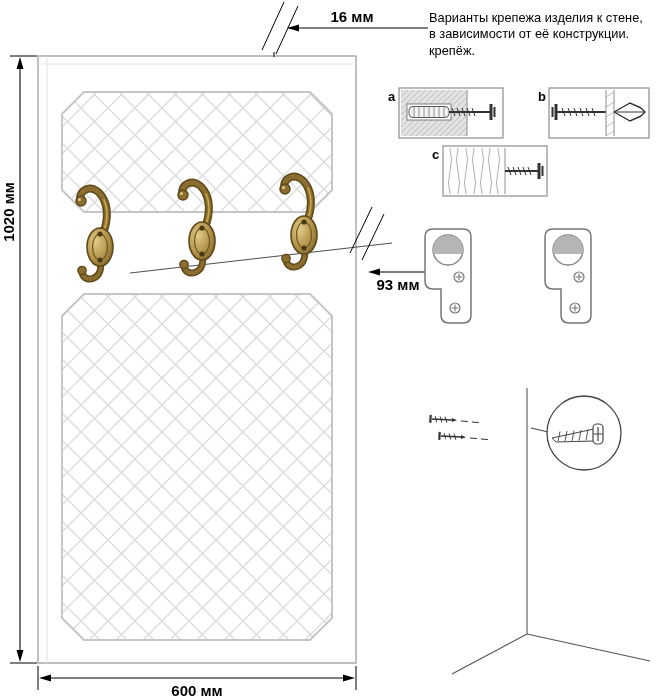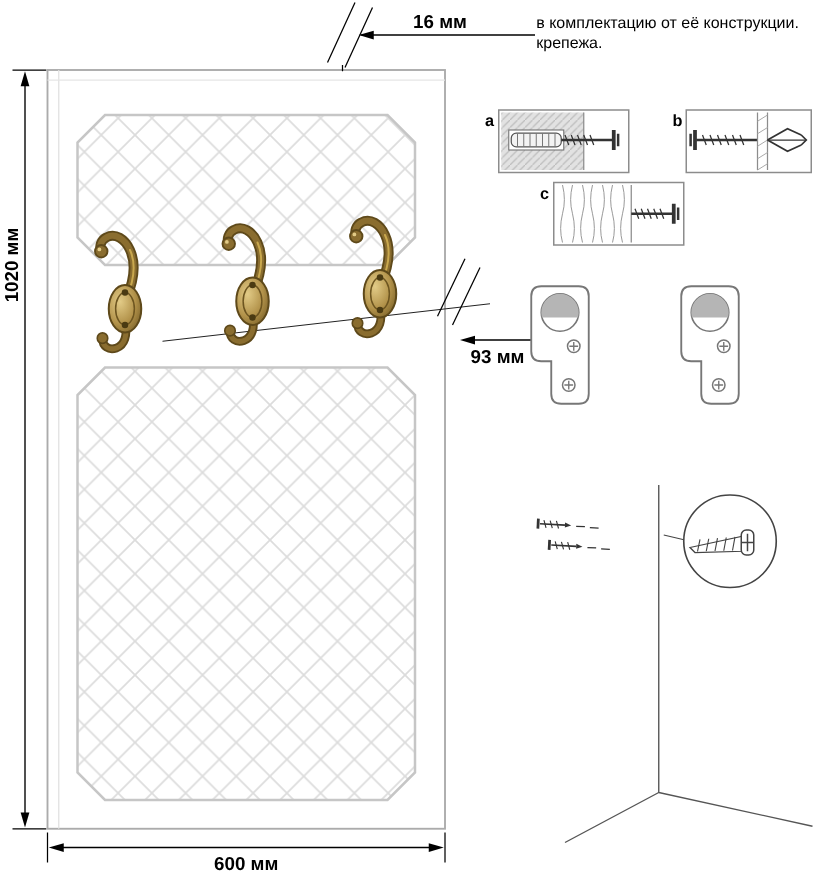--- a/index.html
+++ b/index.html
@@ -204,17 +204,18 @@
           <path d="M552,438 L594,429 L594,441 L556,442 Z" fill="#fff" stroke="#444" stroke-width="1"></path>
           <path d="M560,431.5 l-2,9.7 M567,431 l-2,10 M574,430.5 l-2,10.3 M581,430 l-2,10.6 M588,429.5 l-2,10.9" stroke="#444" stroke-width="0.9" fill="none"></path>
           <rect x="593" y="424" width="10" height="20" rx="4" fill="#fff" stroke="#444" stroke-width="1.2"></rect>
           <path d="M598,427 v14 M593.5,434 h9" stroke="#444" stroke-width="1.2" fill="none"></path>
         </g>
       </g>
     </g>
   </svg>
 
   <div class="note">
-    <div>в комплектацию от её конструкции.</div>
-    <div>крепежа.</div>
+    <div>Варианты крепежа изделия к стене,</div>
+    <div>в зависимости от её конструкции.</div>
+    <div>крепёж.</div>
   </div>
 
 </div>
 
 </body></html>

